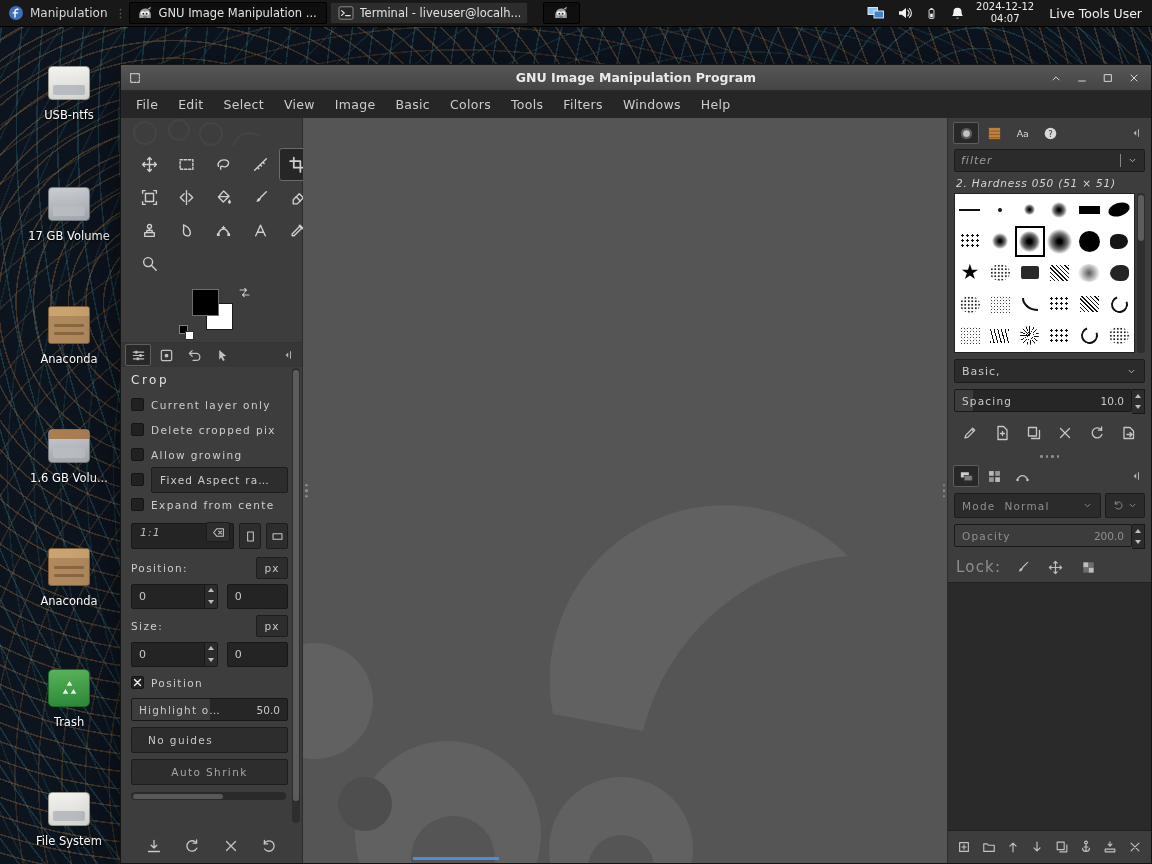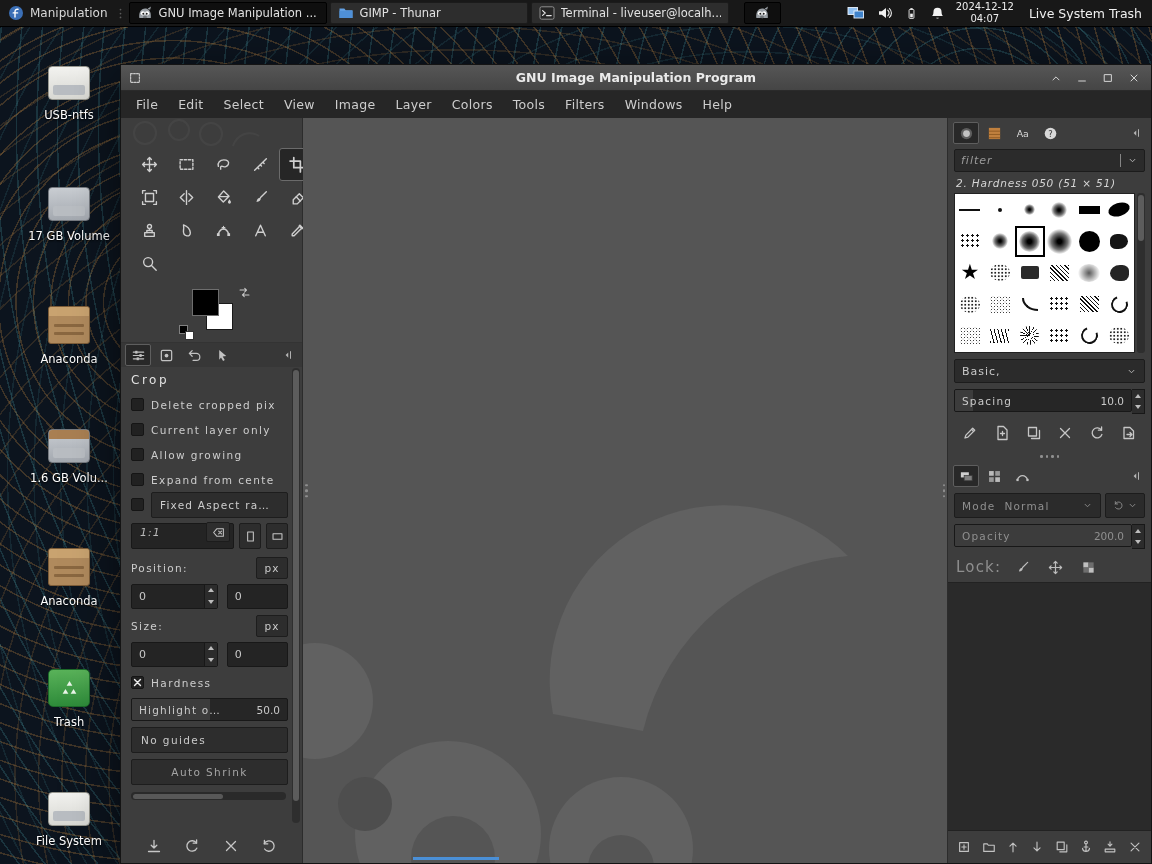--- a/index.html
+++ b/index.html
@@ -96,21 +96,21 @@
 .num .spin{width:13px;border-left:1px solid #181818;display:flex;flex-direction:column}
 .num .spin span{flex:1;background:#2c2c2c;display:flex;align-items:center;justify-content:center}
 .num.w1{width:88px}.num.w2{width:62px}
 .tri-up{width:0;height:0;border-left:3.5px solid transparent;border-right:3.5px solid transparent;border-bottom:4px solid #bdbdbd}
 .tri-dn{width:0;height:0;border-left:3.5px solid transparent;border-right:3.5px solid transparent;border-top:4px solid #bdbdbd}
 .scale{position:relative;height:23px;background:#262626;border:1px solid #181818;border-radius:2px;display:flex;align-items:center;padding:0 7px;overflow:hidden}
 .scale .fill{position:absolute;left:0;top:0;bottom:0;background:#3c3c3c}
 .scale .sl{position:relative;font-size:10.5px;color:#c9c9c9;letter-spacing:1.2px;white-space:nowrap;overflow:hidden;flex:1}
 .scale .sv{position:relative;font-size:10.5px;color:#c9c9c9;margin-left:6px}
 .to-body .scale{margin:3px 0}
-.wbtn{height:26px;background:#2d2d2d;border:1px solid #1d1d1d;border-radius:2px;display:flex;align-items:center;padding:0 9px;font-size:10.5px;color:#c9c9c9;letter-spacing:1.4px;margin:6px 0}
+.wbtn{height:26px;background:#2d2d2d;border:1px solid #1d1d1d;border-radius:2px;display:flex;align-items:center;padding:0 16px;font-size:10.5px;color:#c9c9c9;letter-spacing:1.4px;margin:6px 0}
 .wbtn.center{justify-content:center;color:#a5a5a5}
 .hscroll{height:8px;background:#2a2a2a;border-radius:4px;margin:7px 2px 0 0;position:relative}
 .hscroll .thumb{position:absolute;left:2px;top:1.5px;bottom:1.5px;width:58%;background:#585858;border-radius:3px}
 .to-footer{height:34px;display:flex;align-items:center;justify-content:space-around;padding:0 14px;color:#c6c6c6;flex:none}
 .to-footer svg{width:16px;height:16px}
 .to-vscroll{position:absolute;right:2px;top:250px;bottom:40px;width:8px;background:#2e2e2e;border-radius:4px}
 .to-vscroll .vthumb{position:absolute;left:1px;right:1px;top:2px;height:calc(100% - 24px);background:#5c5c5c;border-radius:3px}
 
 
 .canvas{flex:1;background:#555;position:relative;overflow:hidden;min-width:0}
@@ -272,29 +272,20 @@
             <circle cx="6.3" cy="8.7" r="1" fill="#1c1c1c"></circle>
             <circle cx="9.7" cy="8.7" r="1" fill="#1c1c1c"></circle>
             <ellipse cx="8" cy="12.1" rx="2.2" ry="1.1" fill="#6f7377"></ellipse>
           </svg>
         </span>
         <span class="tb-lbl">GNU Image Manipulation ...</span>
       </div>
       <div class="tb-win">
         <span class="tb-ic">
           <svg viewBox="0 0 16 16" width="16" height="16">
-            <path d="M1.5 3.5h4.8l1.4 1.8h6.8V13H1.5z" fill="#63a0e3"></path>
-            <path d="M1.5 5.8h13V13h-13z" fill="#4f8fd6"></path>
-          </svg>
-        </span>
-        <span class="tb-lbl">GIMP - Thunar</span>
-      </div>
-      <div class="tb-win">
-        <span class="tb-ic">
-          <svg viewBox="0 0 16 16" width="16" height="16">
             <rect x="1" y="1.8" width="14" height="12.4" rx="1.6" fill="#262626" stroke="#9a9a9a" stroke-width=".9"></rect>
             <path d="M3.6 5.6 6.2 8l-2.6 2.4M7.6 10.6h4.6" stroke="#e6e6e6" stroke-width="1.2" fill="none" stroke-linecap="round"></path>
           </svg>
         </span>
         <span class="tb-lbl">Terminal - liveuser@localh...</span>
       </div>
       <div class="tb-win active icononly">
         <span class="tb-ic">
           <svg viewBox="0 0 16 16" width="16" height="16">
             <path d="M2.2 11.5C2 6.5 4.8 3.6 8 3.6c3.4 0 5.8 2.6 5.8 7.1V13H2.3z" fill="#9aa0a6"></path>
@@ -333,21 +324,21 @@
           <svg viewBox="0 0 16 16" width="15" height="15">
             <path d="M8 1.8a4.3 4.3 0 0 1 4.3 4.3c0 3 .9 3.9 1.5 4.5H2.2c.6-.6 1.5-1.5 1.5-4.5A4.3 4.3 0 0 1 8 1.8z" fill="#f2f2f2"></path>
             <path d="M6.6 12.4a1.5 1.5 0 0 0 2.8 0z" fill="#f2f2f2"></path>
           </svg>
         </span>
       </div>
     <div class="tb-clock">
       <div>2024-12-12</div>
       <div>04:07</div>
     </div>
-    <div class="tb-user">Live System Trash</div>
+    <div class="tb-user">Live Tools User</div>
   </div>
 </div>
 
 <div class="gimp">
   <div class="titlebar">
     <span class="wicon">
         <svg viewBox="0 0 16 16" width="14" height="14" fill="none" stroke="currentColor" stroke-width="1.3" stroke-linecap="round" stroke-linejoin="round">
           <rect x="3" y="3" width="10" height="10" stroke-dasharray="2 1.4"></rect>
         </svg>
       </span>
@@ -374,21 +365,21 @@
           </svg>
         </span>
       </div>
   </div>
   <div class="menubar" id="menubar">
       <div class="menu-item">File</div>
       <div class="menu-item">Edit</div>
       <div class="menu-item">Select</div>
       <div class="menu-item">View</div>
       <div class="menu-item">Image</div>
-      <div class="menu-item">Layer</div>
+      <div class="menu-item">Basic</div>
       <div class="menu-item">Colors</div>
       <div class="menu-item">Tools</div>
       <div class="menu-item">Filters</div>
       <div class="menu-item">Windows</div>
       <div class="menu-item">Help</div>
     </div>
   <div class="gcontent">
 
     <div class="ldock">
       <div class="tb-ghost">
@@ -577,37 +568,37 @@
                 <path d="M10 3.5v9"></path>
               </svg>
             </span>
           </div>
         </div>
       <div class="to-body">
         <div class="to-title">Crop</div>
         <div id="to-checkboxes">
             <div class="opt-row">
               <span class="cb"></span>
-              <span class="opt-lbl">Delete cropped pix</span>
+              <span class="opt-lbl">Current layer only</span>
             </div>
             <div class="opt-row">
               <span class="cb"></span>
-              <span class="opt-lbl">Current layer only</span>
+              <span class="opt-lbl">Delete cropped pix</span>
             </div>
             <div class="opt-row">
               <span class="cb"></span>
               <span class="opt-lbl">Allow growing</span>
             </div>
             <div class="opt-row">
               <span class="cb"></span>
-              <span class="opt-lbl">Expand from cente</span>
+              <span class="opt-btn">Fixed Aspect ra…</span>
             </div>
             <div class="opt-row">
               <span class="cb"></span>
-              <span class="opt-btn">Fixed Aspect ra…</span>
+              <span class="opt-lbl">Expand from cente</span>
             </div>
           </div>
         <div class="ratio-row">
           <div class="ratio-input">
             <span>1:1</span>
             <span class="clr">
                 <svg viewBox="0 0 16 16" width="16" height="16" fill="none" stroke="currentColor" stroke-width="1.3" stroke-linecap="round" stroke-linejoin="round">
                   <path d="M5.8 3.5H14v9H5.8L2 8z"></path>
                   <path d="M8.2 6.2l3.6 3.6M11.8 6.2l-3.6 3.6"></path>
                 </svg>
@@ -663,21 +654,21 @@
           <div class="num w2">
             <span class="val">0</span>
           </div>
         </div>
         <div class="opt-row">
           <span class="cb">
               <svg viewBox="0 0 10 10" width="9" height="9" fill="none" stroke="#ececec" stroke-width="1.6" stroke-linecap="round">
                 <path d="M1.7 1.7l6.6 6.6M8.3 1.7 1.7 8.3"></path>
               </svg>
             </span>
-          <span class="opt-lbl">Hardness</span>
+          <span class="opt-lbl">Position</span>
         </div>
         <div class="scale">
           <div class="fill" id="fill-hl" style="width: 50%;"></div>
           <span class="sl">Highlight o…</span>
           <span class="sv">50.0</span>
         </div>
         <div class="wbtn">
           <span>No guides</span>
         </div>
         <div class="wbtn center">

